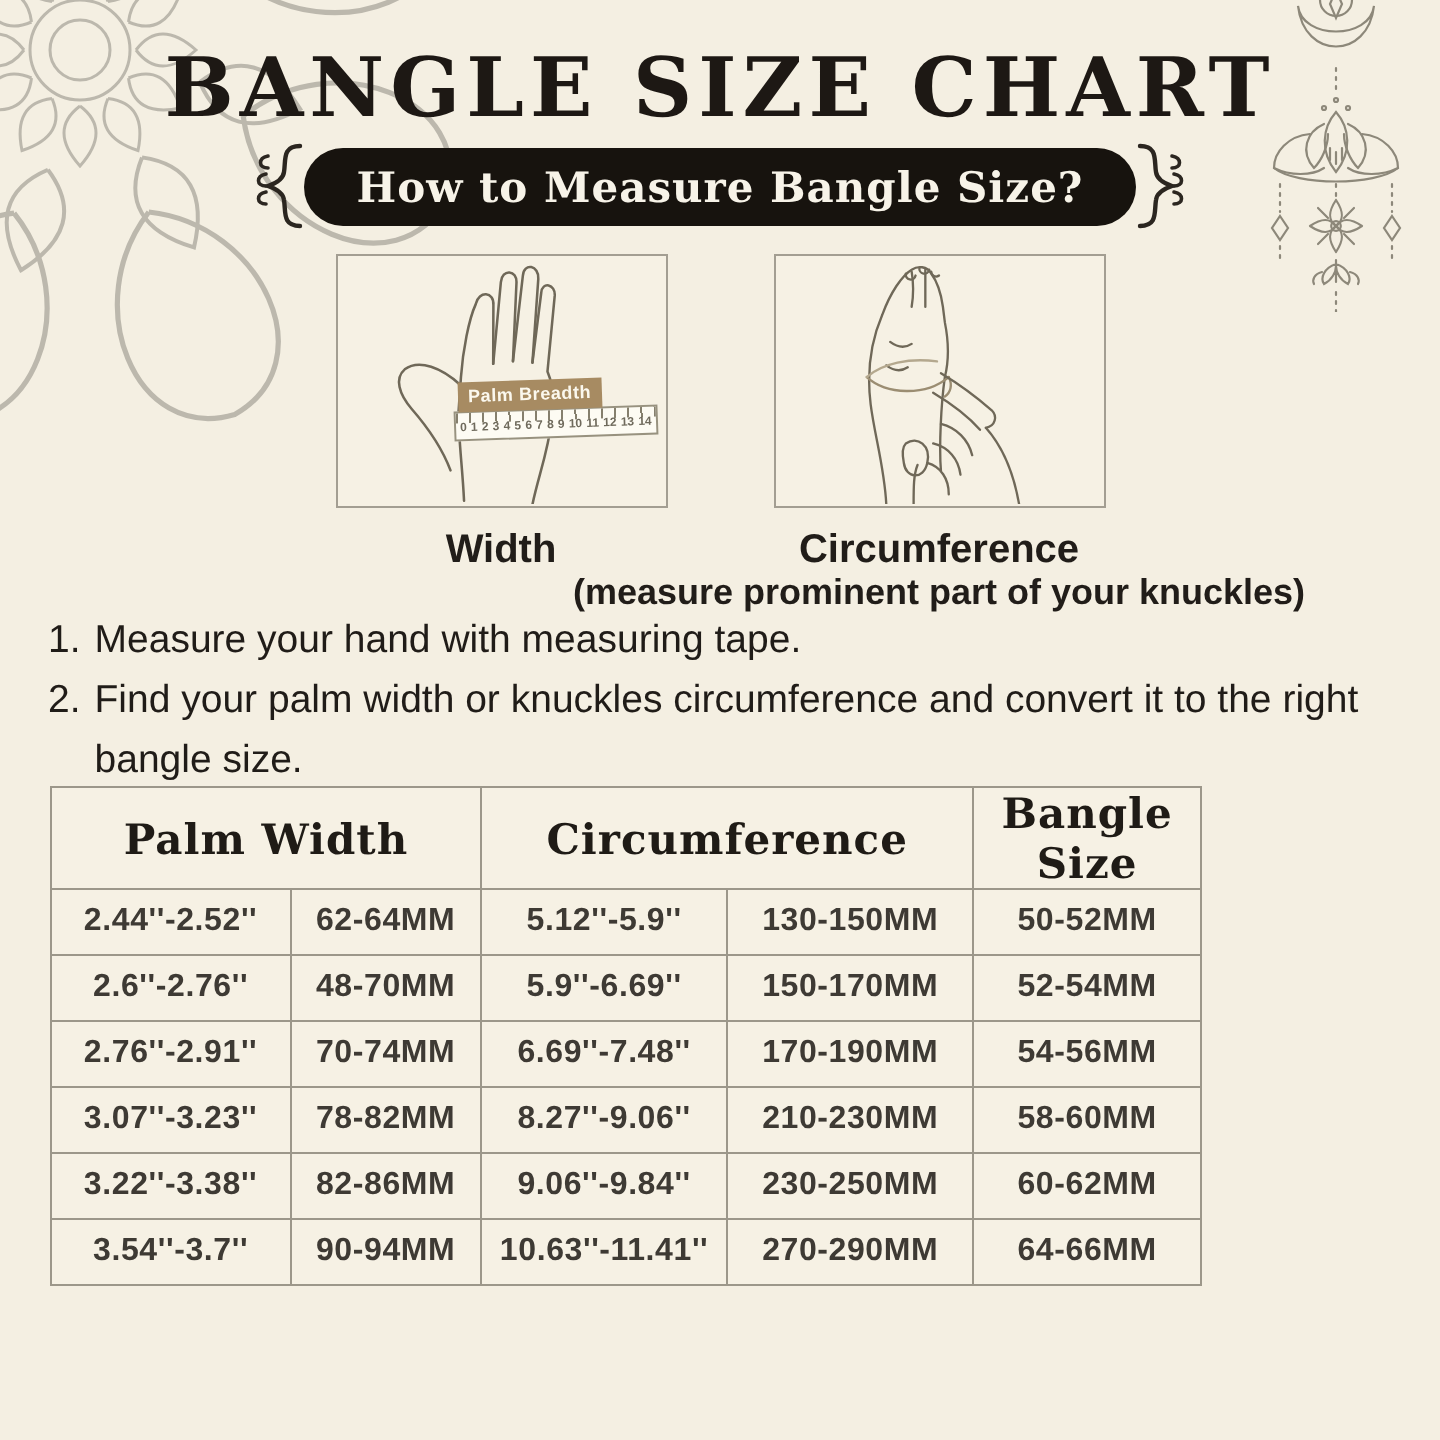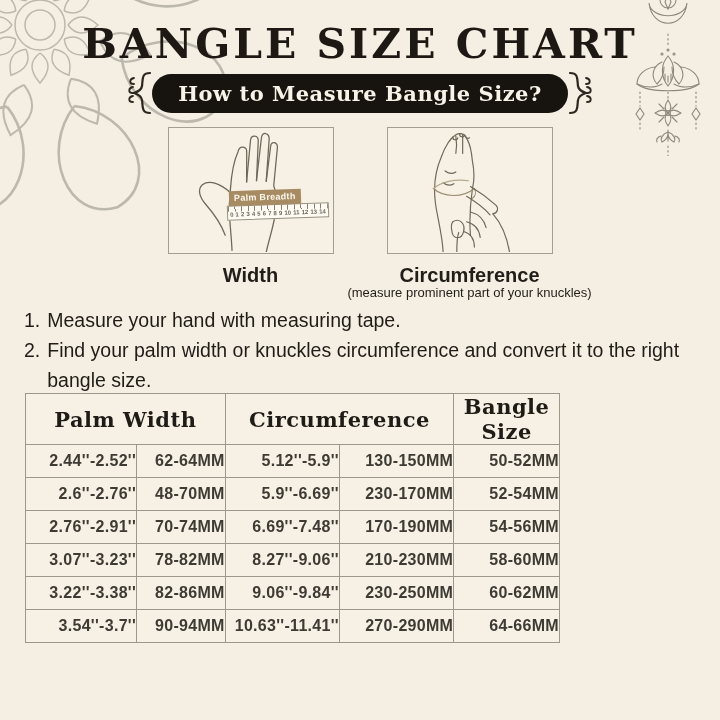--- a/index.html
+++ b/index.html
@@ -56,48 +56,48 @@
   }
   .ruler-numbers{
     display:flex;justify-content:space-between;padding:0 2px;
     font-size:6px;line-height:7px;color:#6f6a5c;font-weight:700;
   }
   .caption{
     margin-top:10px;font-size:20px;font-weight:700;color:#211d19;
     text-align:center;white-space:nowrap;line-height:1.1;
   }
   .caption-note{
-    font-size:13px;font-weight:400;color:#211d19;white-space:nowrap;
+    font-size:18px;font-weight:700;color:#211d19;white-space:nowrap;
     text-align:center;line-height:1.15;
   }
   
   .instructions{
     position:absolute;top:305px;left:24px;width:666px;
     font-size:19.5px;line-height:1.55;color:#201c18;
   }
   .instr-item{display:flex;gap:7px;}
   .instr-num{flex:0 0 auto;}
   
   table.size-table{
-    position:absolute;top:393px;left:25px;width:535px;
+    position:absolute;top:393px;left:25px;width:576px;
     border-collapse:collapse;table-layout:fixed;
     background:#f6f1e4;
   }
   .size-table th,.size-table td{
     border:1px solid #9c978a;text-align:center;vertical-align:middle;
     padding:0;
   }
   .size-table th{
     height:44px;
     font-family:"DejaVu Serif","Liberation Serif",serif;
     font-size:21px;font-weight:600;color:#1f1b16;letter-spacing:0.5px;
   }
   .size-table td{
     height:32px;
-    font-size:16px;font-weight:700;color:#3e3a34;letter-spacing:0.3px;text-align:right;
+    font-size:16px;font-weight:700;color:#3e3a34;letter-spacing:0.3px;
   }
 </style>
 </head>
 <body>
 
 <div class="orn" style="left:-160px;top:-175px;width:420px;height:420px;">
   <svg width="420" height="420" viewBox="0 0 420 420" fill="none" stroke="#bcb8ad">
     <defs>
       <path id="pSmall" d="M228,200 Q240,184 258,200 Q240,216 228,200"></path>
       <path id="pMid" d="M262,200 Q284,172 314,200 Q284,228 262,200"></path>
@@ -285,21 +285,21 @@
         <td>2.44''-2.52''</td>
         <td>62-64MM</td>
         <td>5.12''-5.9''</td>
         <td>130-150MM</td>
         <td>50-52MM</td>
       </tr>
       <tr>
         <td>2.6''-2.76''</td>
         <td>48-70MM</td>
         <td>5.9''-6.69''</td>
-        <td>230-170MM</td>
+        <td>150-170MM</td>
         <td>52-54MM</td>
       </tr>
       <tr>
         <td>2.76''-2.91''</td>
         <td>70-74MM</td>
         <td>6.69''-7.48''</td>
         <td>170-190MM</td>
         <td>54-56MM</td>
       </tr>
       <tr>

